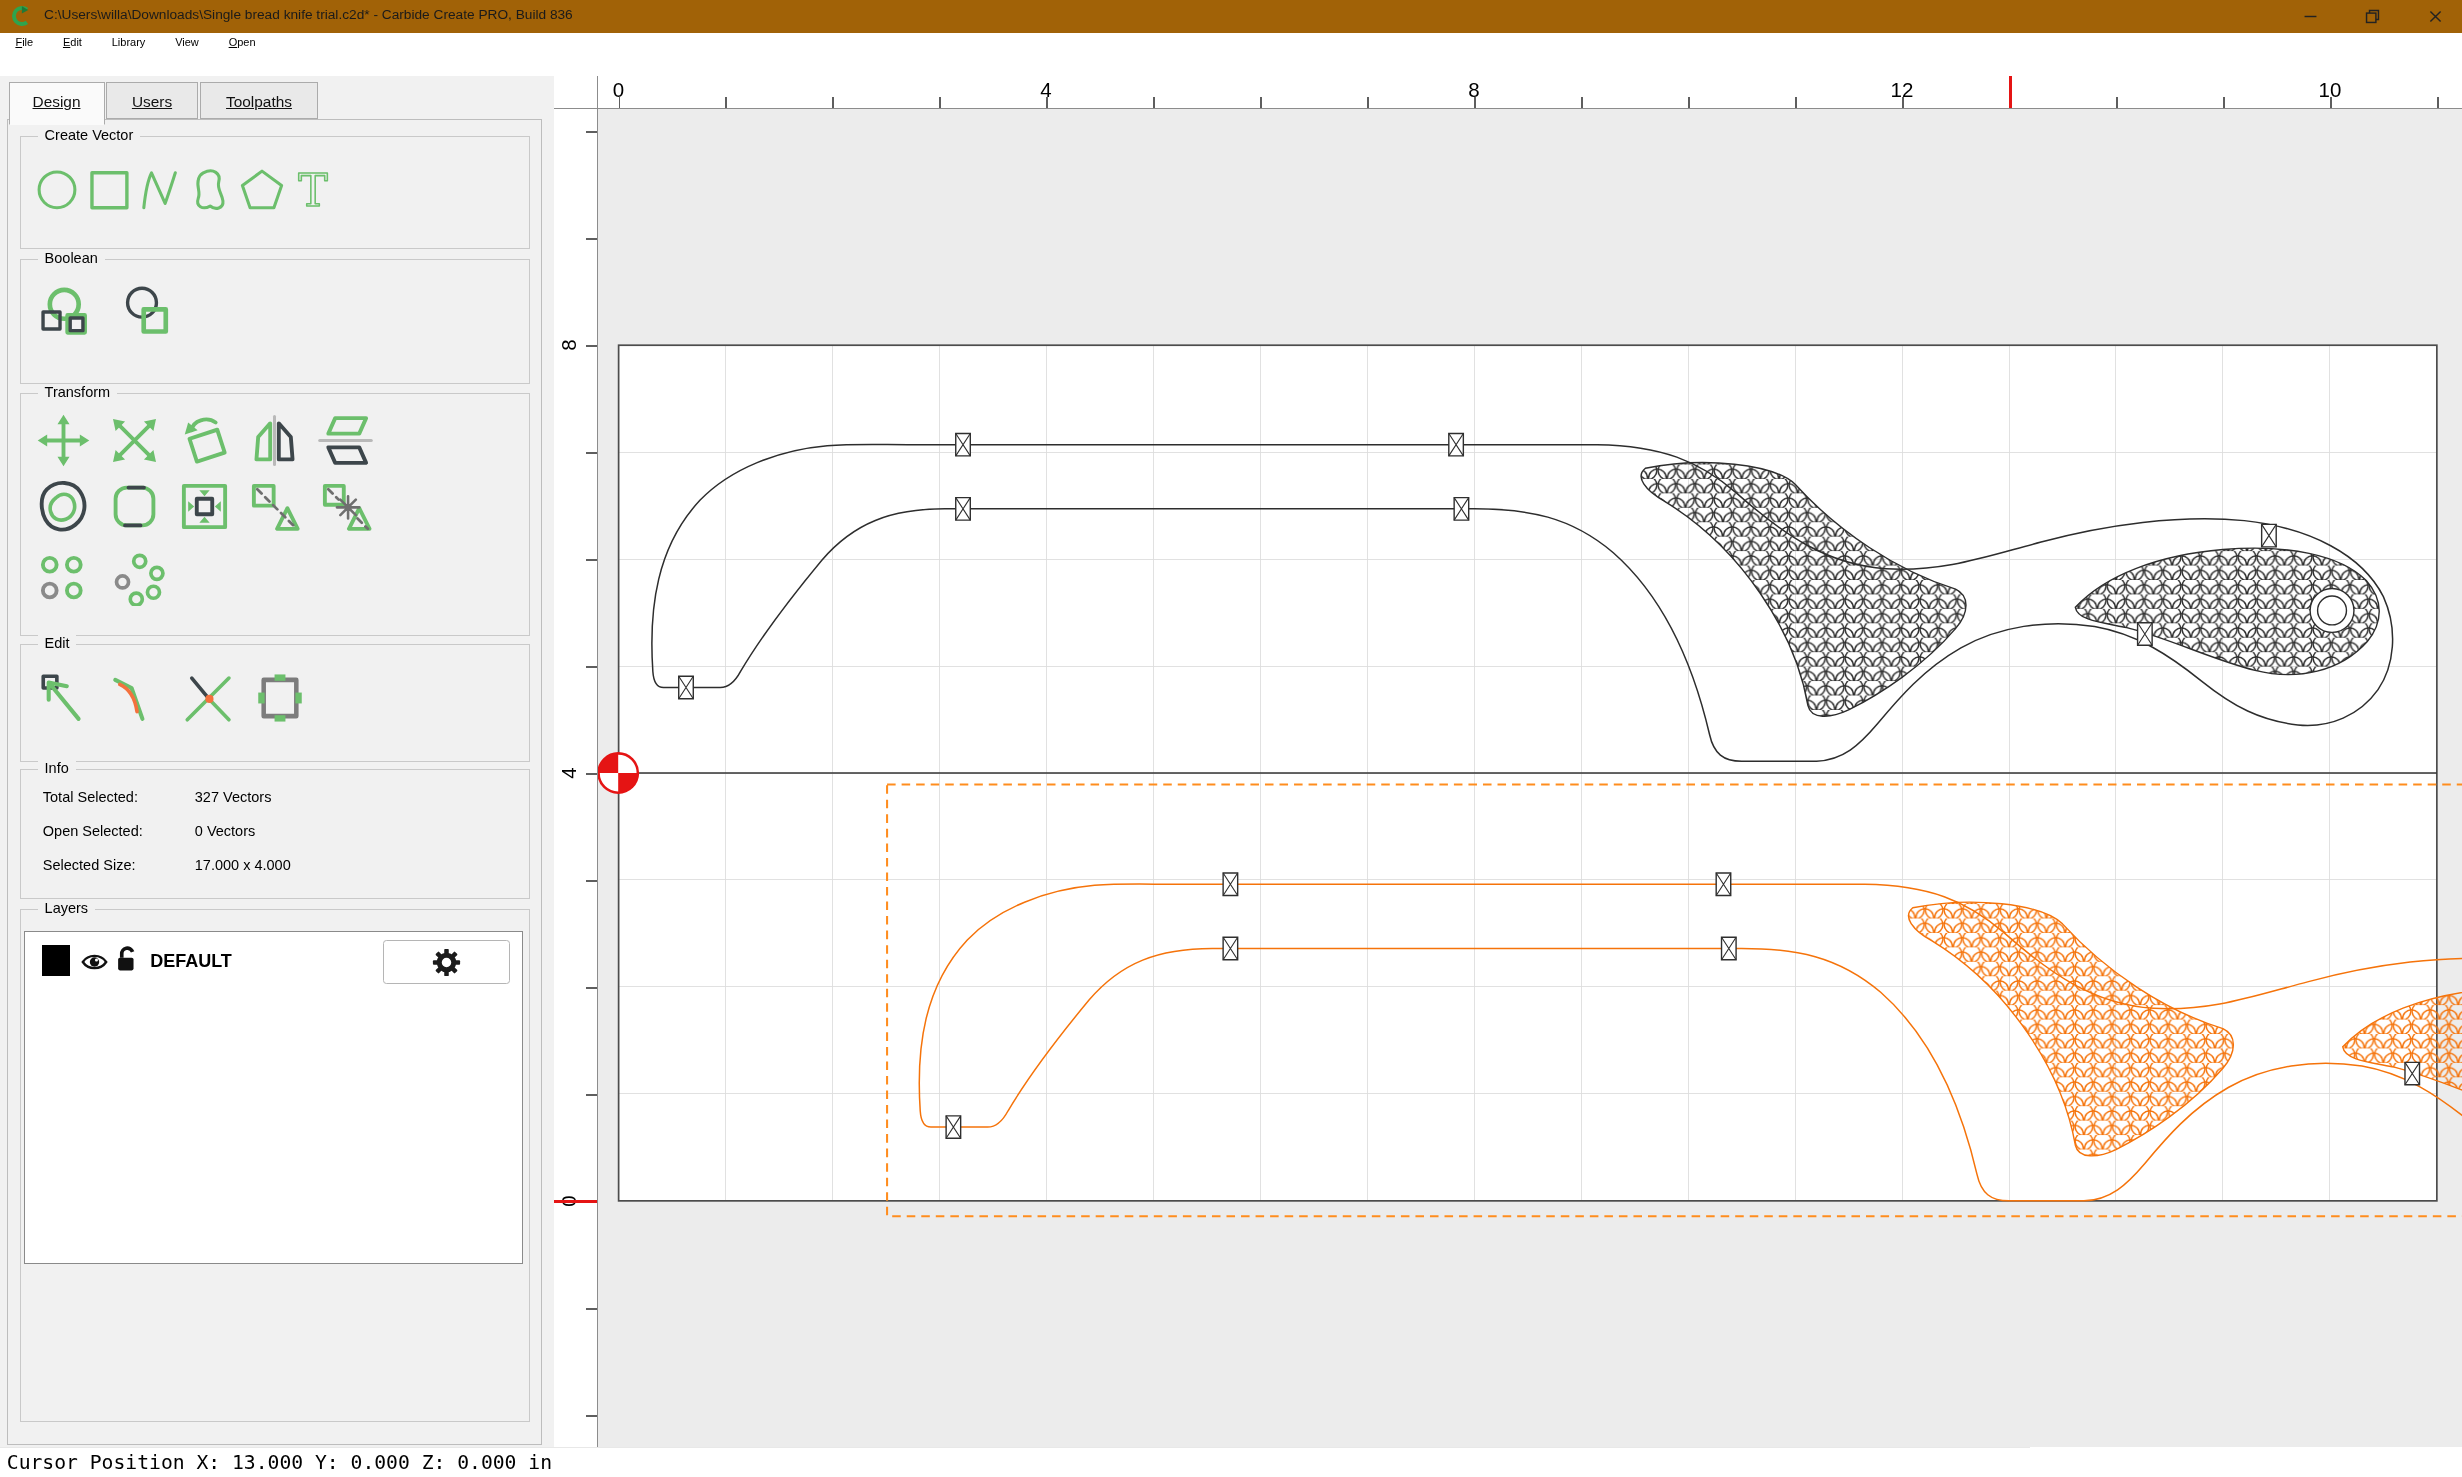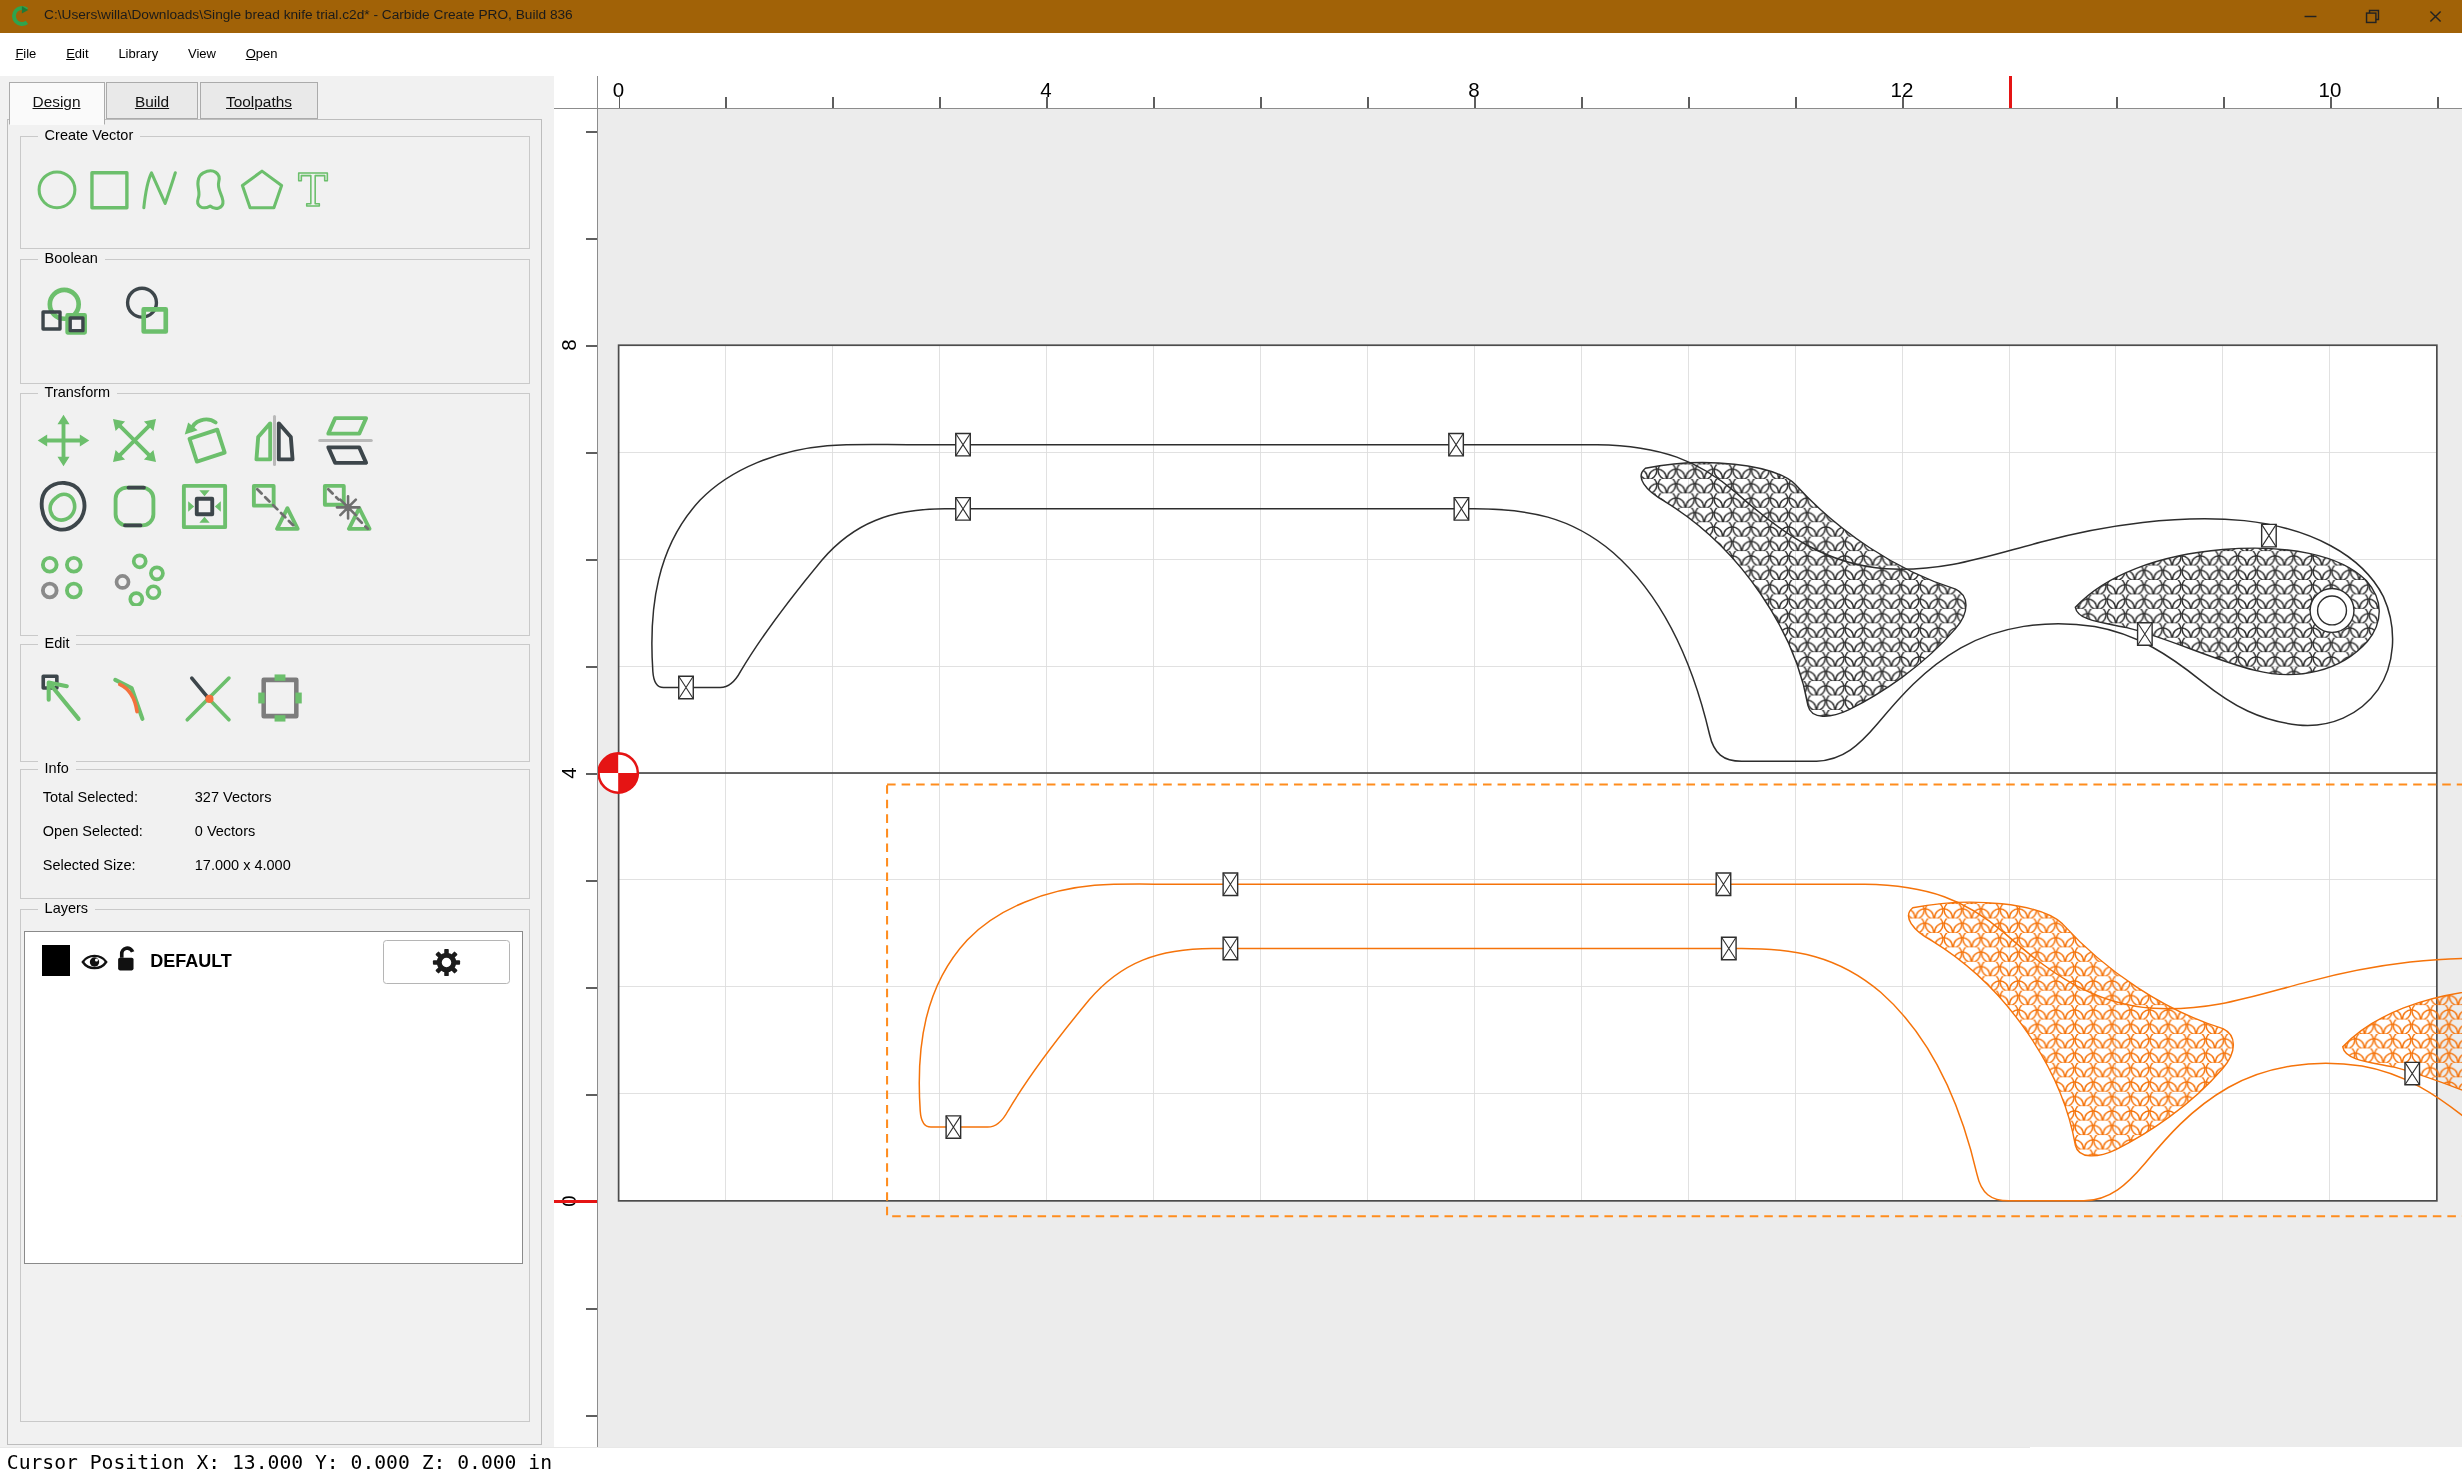--- a/index.html
+++ b/index.html
@@ -5,21 +5,21 @@
   html,body{margin:0;padding:0;background:#fff;}
   #app{position:relative;width:2462px;height:1477px;overflow:hidden;
        font-family:"Liberation Sans",sans-serif;color:#111;background:#fff;}
   
   #titlebar{position:absolute;left:0;top:0;width:2462px;height:32.5px;background:#a16207;}
   #titlebar .logo{position:absolute;left:10.3px;top:5.1px;}
   #titlebar .title{position:absolute;left:44px;top:6.8px;font-size:13.7px;color:#1a1a1a;white-space:nowrap;}
   .winbtn{position:absolute;top:3.4px;width:39px;height:26px;display:flex;align-items:center;justify-content:center;}
   
   #menubar{position:absolute;left:0;top:32.5px;width:2462px;height:43px;background:#fff;border-bottom:0.9px solid #dcdcdc;}
-  .menu-item{display:inline-block;margin-left:26px;margin-top:13px;font-size:13px;color:#000;cursor:default;}
+  .menu-item{display:inline-block;margin-left:26px;margin-top:3px;font-size:11px;color:#000;cursor:default;}
   .menu-item:first-child{margin-left:15.4px;}
   .uf::first-letter{text-decoration:underline;}
   
   #sidebar{position:absolute;left:0;top:76px;width:554px;height:1371px;background:#f1f1f1;}
   .tab{position:absolute;top:6px;height:37px;line-height:37px;text-align:center;font-size:15.4px;
        border:0.9px solid #ababab;background:#e9e9e9;box-sizing:border-box;text-decoration:underline;}
   .tab.active{background:#fafafa;border-bottom:0.9px solid #fafafa;height:43px;z-index:2;}
   #panel{position:absolute;left:6.8px;top:43px;width:535px;height:1326px;border:0.9px solid #bdbdbd;background:#f1f1f1;box-sizing:border-box;}
   .fieldset{position:absolute;left:12px;width:510px;border:0.9px solid #c9c9c9;box-sizing:border-box;}
   .fieldset>.legend{position:absolute;top:-10.3px;left:17px;background:#f1f1f1;padding:0 6.8px;font-size:14.5px;color:#000;}
@@ -90,21 +90,21 @@
   <div id="menubar">
     <span class="menu-item uf">File</span>
     <span class="menu-item uf">Edit</span>
     <span class="menu-item">Library</span>
     <span class="menu-item">View</span>
     <span class="menu-item uf">Open</span>
   </div>
 
   <div id="sidebar">
     <div class="tab active" style="left:8.5px;width:96px">Design</div>
-    <div class="tab" style="left:106px;width:92px">Build</div>
+    <div class="tab" style="left:106px;width:92px">Users</div>
     <div class="tab" style="left:200px;width:118px">Toolpaths</div>
 
     <div id="panel">
 
       <div class="fieldset" style="top:139px;height:125px">
         <span class="legend">Boolean</span>
         <div class="iconrow" style="left:15.4px;top:24px;gap:17px">
           <span class="toolbtn">
             <svg class="ic" width="65" height="56" viewBox="0 0 76 66">
                 <circle class="g" stroke-width="5.5" cx="33" cy="24" r="17"></circle>

